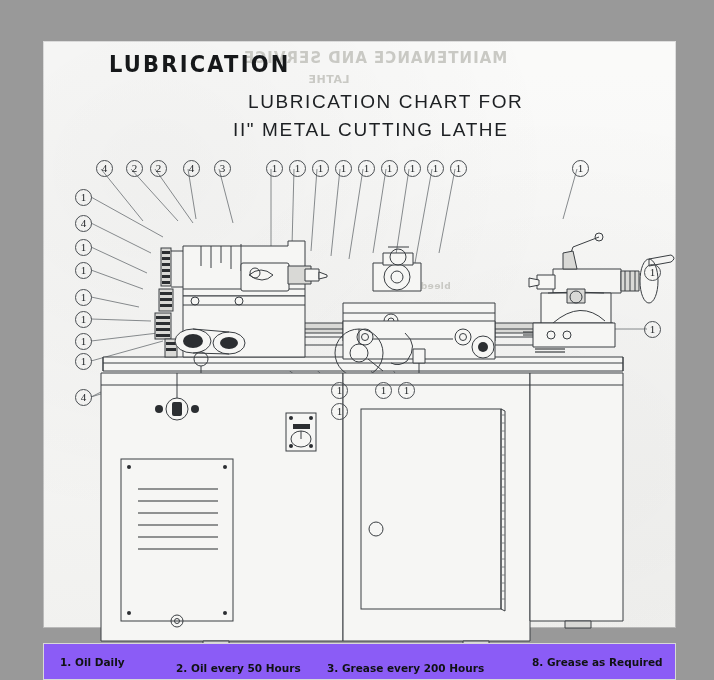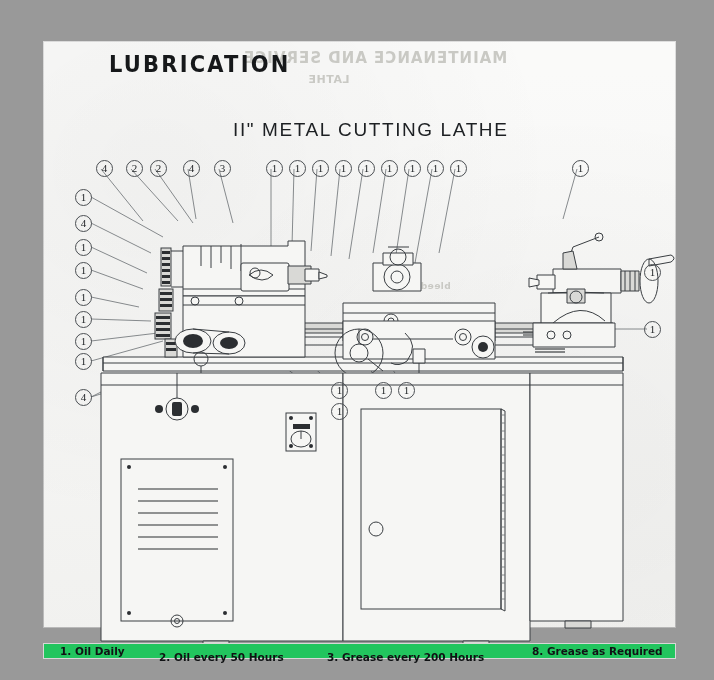--- a/index.html
+++ b/index.html
@@ -64,31 +64,31 @@
   .cal{
     position:absolute;width:17px;height:17px;border-radius:50%;
     border:1.3px solid #4b4f53;background:transparent;
     color:#232629;font-size:11px;line-height:15px;text-align:center;
     font-family:"Liberation Serif", serif;
     box-sizing:border-box;
   }
 
   
   #legend{
-    position:absolute;left:43px;top:643px;width:633px;height:16px;
-    background:#22c55e;border:1px solid #d8d8d8;
+    position:absolute;left:43px;top:643px;width:633px;height:37px;
+    background:#8b5cf6;border:1px solid #d8d8d8;
     display:flex;align-items:center;box-sizing:border-box;
   }
   .leg{
     font-family:"DejaVu Sans", sans-serif;
     font-weight:700;font-size:10.5px;color:#101214;
     white-space:nowrap;
   }
   .leg.l1{position:absolute;left:16px;}
-  .leg.l2{position:absolute;left:115px;margin-top:12px;}
+  .leg.l2{position:absolute;left:132px;margin-top:12px;}
   .leg.l3{position:absolute;left:283px;margin-top:12px;}
   .leg.l4{position:absolute;left:488px;}
 
   svg.art{position:absolute;left:0;top:0;width:633px;height:587px;overflow:visible;}
   .ln{fill:none;stroke:#3a3e42;stroke-width:1;}
   .ln-t{fill:none;stroke:#6a6e72;stroke-width:.8;}
   .fillw{fill:#f6f6f4;stroke:#3a3e42;stroke-width:1;}
   .fillg{fill:#d9d9d6;stroke:#3a3e42;stroke-width:1;}
   .dk{fill:#2b2e31;}
   .hatch{stroke:#2b2e31;stroke-width:1.1;}
@@ -102,20 +102,21 @@
 
     <div class="ghost g1">MAINTENANCE AND SERVICE</div>
     <div class="ghost g2">LATHE</div>
     <div class="ghost g3">bleed-through</div>
     <div class="ghost g4">reverse side text</div>
     <div class="ghost g5">reverse side text</div>
     <div class="ghost g6">faint</div>
     <div class="ghost g7">faint</div>
 
     <div class="h-lubrication">LUBRICATION</div>
+    <div class="h-chart1">LUBRICATION CHART FOR</div>
     <div class="h-chart2">II" METAL CUTTING LATHE</div>
 
     <svg class="art" viewBox="0 0 633 587">
 
       <g class="ln-t">
         <path d="M58 128 L 100 180"></path>
         <path d="M88 128 L 135 180"></path>
         <path d="M112 128 L 150 182"></path>
         <path d="M145 128 L 153 178"></path>
         <path d="M176 128 L 190 182"></path>

